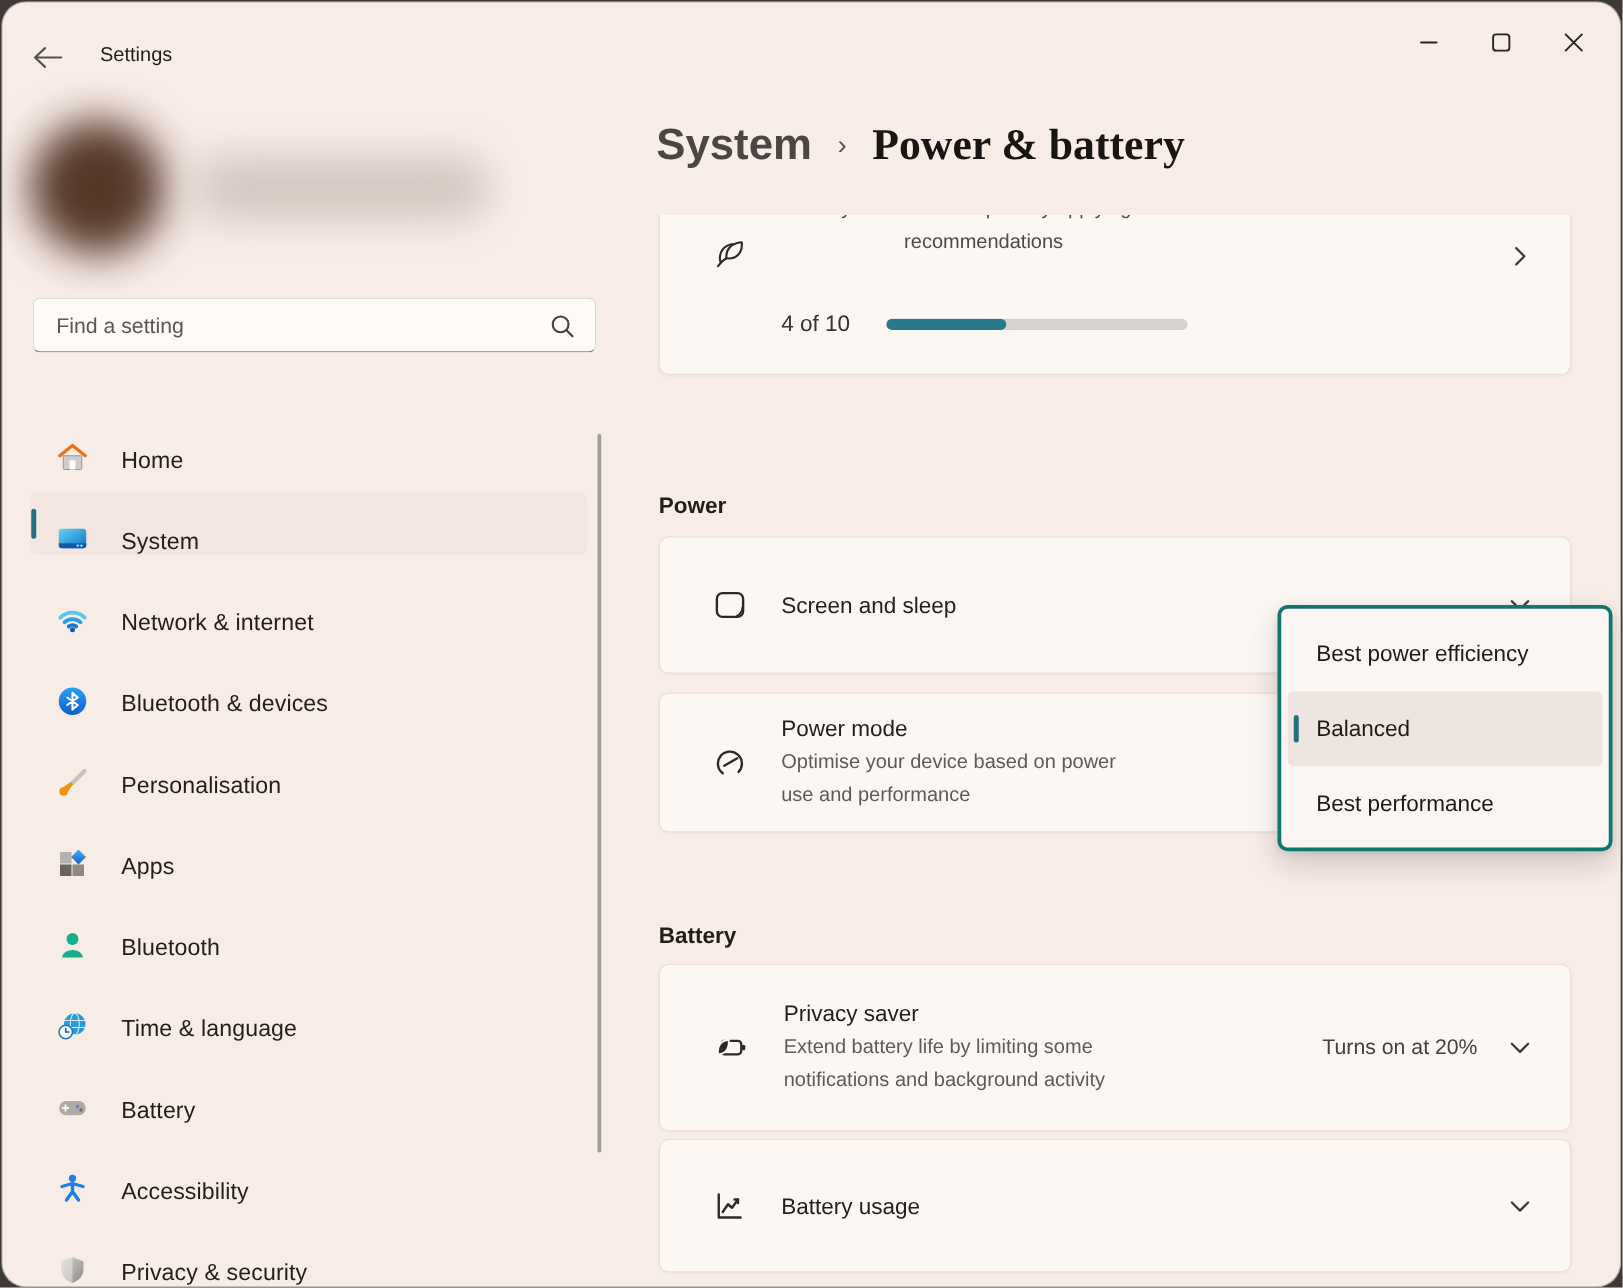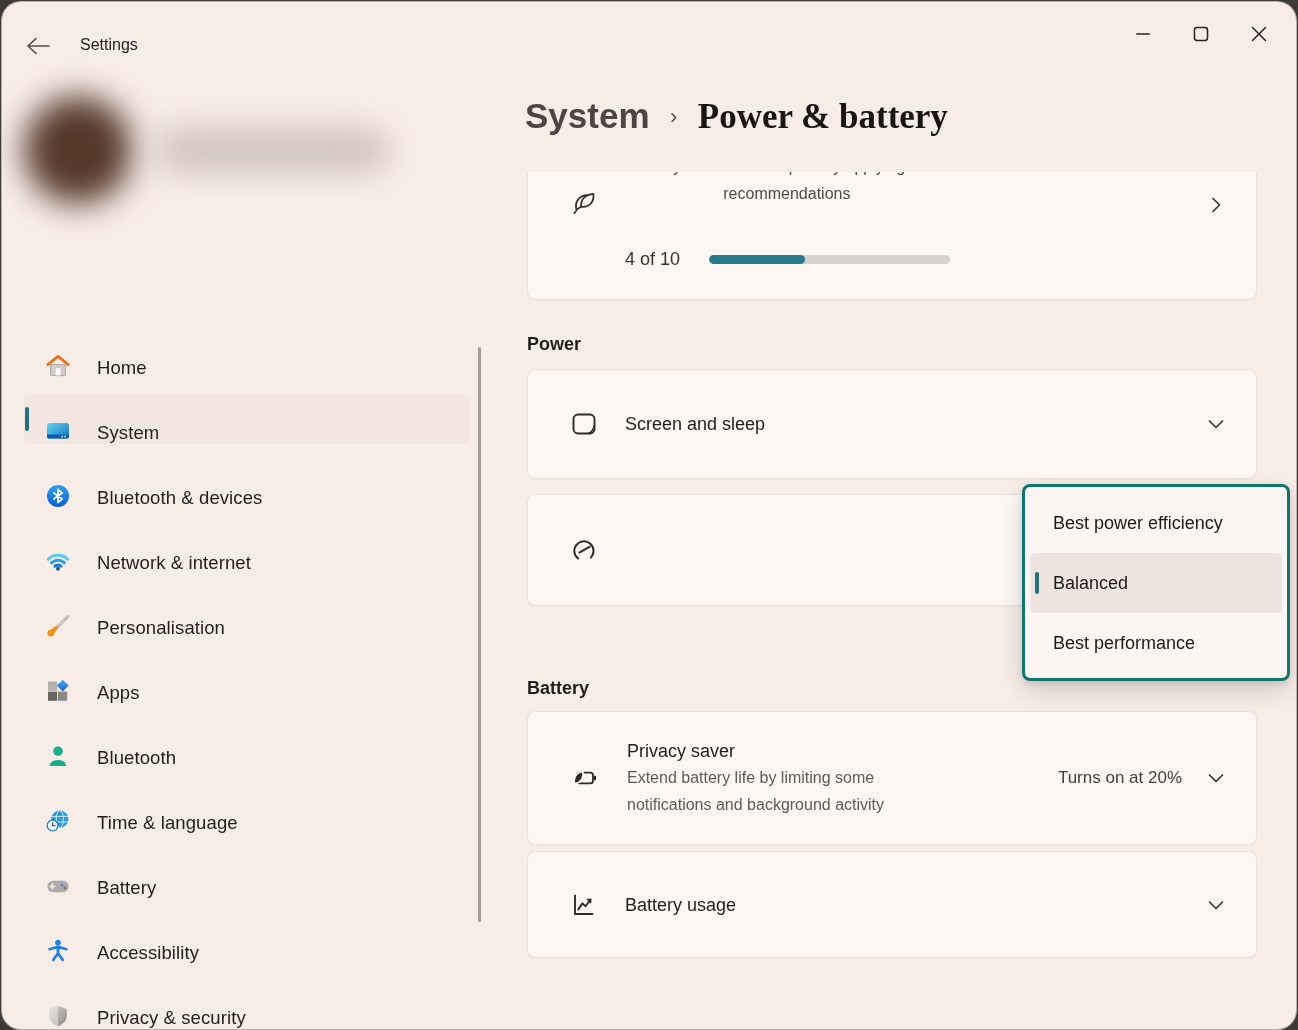--- a/index.html
+++ b/index.html
@@ -54,21 +54,21 @@
   
   .energy-card{height:158px;margin-top:-30px;overflow:hidden;}
   .energy-card .leaf{position:absolute;left:42px;top:44px;}
   .energy-card .etext{position:absolute;left:97px;top:10px;font-size:16px;line-height:27px;color:#4e4a46;text-align:center;}
   .energy-card .echev{position:absolute;right:28px;top:50px;cursor:pointer;}
   .energy-card .erow{position:absolute;left:97px;top:106px;display:flex;align-items:center;}
   .energy-card .ecount{font-size:18px;color:#37332f;width:84px;}
   .progress{width:241px;height:9px;border-radius:5px;background:#d6d2cf;overflow:hidden;}
   .progress .fill{height:100%;border-radius:5px;background:#28798c;}
   
-  .h-power{margin-top:32px;margin-bottom:13px;}
+  .h-power{margin-top:92px;margin-bottom:13px;}
   .row-card{display:flex;align-items:center;}
   .screen-card{height:110px;}
   .row-card .ic{margin-left:42px;flex:0 0 28px;display:flex;align-items:center;justify-content:center;}
   .row-card .text{margin-left:27px;}
   .row-card .title{font-size:18px;color:#211e1b;line-height:26px;}
   .row-card .desc{font-size:16px;color:#5f5a56;line-height:27px;}
   .row-card .spring{flex:1;}
   .row-card .value{font-size:17px;color:#44403c;margin-right:22px;}
   .row-card .chev{margin-right:28px;cursor:pointer;display:flex;}
   .pm-card{height:112px;margin-top:15px;}
@@ -123,20 +123,29 @@
   </div>
 
   <div class="sidebar">
 
     <div class="profile">
       <div class="avatar-blur"></div>
       <div class="name-blur"></div>
       <div class="name-blur2"></div>
     </div>
 
+    <div class="searchbox">
+      <input type="text" placeholder="Find a setting" style="">
+      <span class="search-ic">
+        <svg width="24" height="24" viewBox="0 0 24 24">
+          <circle cx="10.5" cy="10.5" r="6.3" fill="none" stroke="#46423e" stroke-width="1.7"></circle>
+          <path d="M15.2 15.2 L20 20" stroke="#46423e" stroke-width="1.7" stroke-linecap="round"></path>
+        </svg>
+      </span>
+    </div>
 
     <nav class="nav">
 
       <div class="nav-row">
         <span class="ic">
           <svg width="26" height="26" viewBox="0 0 26 26">
             <path d="M5.6 11.6 V21.6 Q5.6 22.6 6.6 22.6 H19.4 Q20.4 22.6 20.4 21.6 V11.6 Z" fill="#cfccc9" stroke="#9b9794" stroke-width="0.8"></path>
             <rect x="10.6" y="15.2" width="4.8" height="7.4" rx="1" fill="#fdfcfb"></rect>
             <path d="M2.8 11.6 L13 3.4 L23.2 11.6" fill="none" stroke="#e8711b" stroke-width="2.7" stroke-linecap="round" stroke-linejoin="round"></path>
           </svg>
@@ -158,43 +167,43 @@
             <circle cx="17.2" cy="18.5" r="0.9" fill="#bfe8fa"></circle>
               <circle cx="20.2" cy="18.5" r="0.9" fill="#bfe8fa"></circle>
           </svg>
         </span>
         <span class="lbl">System</span>
       </div>
 
       <div class="nav-row">
         <span class="ic">
           <svg width="26" height="26" viewBox="0 0 26 26">
+            <path d="M3.2 11.2 A14 14 0 0 1 22.8 11.2" fill="none" stroke="#57c8f2" stroke-width="3" stroke-linecap="round"></path>
+            <path d="M6.6 14.8 A9.2 9.2 0 0 1 19.4 14.8" fill="none" stroke="#2b9de8" stroke-width="3" stroke-linecap="round"></path>
+            <path d="M10 18.2 A4.5 4.5 0 0 1 16 18.2" fill="none" stroke="#1478cf" stroke-width="3" stroke-linecap="round"></path>
+            <circle cx="13" cy="20.8" r="2" fill="#0d5da6"></circle>
+          </svg>
+        </span>
+        <span class="lbl">Network &amp; internet</span>
+      </div>
+
+      <div class="nav-row">
+        <span class="ic">
+          <svg width="26" height="26" viewBox="0 0 26 26">
             <defs>
               <linearGradient id="btg" x1="0" y1="0" x2="0" y2="1">
                 <stop offset="0" stop-color="#2d9ff6"></stop>
                   <stop offset="1" stop-color="#0a5fd0"></stop>
               </linearGradient>
             </defs>
             <circle cx="13" cy="13" r="11" fill="url(#btg)"></circle>
             <path d="M13 6.4 V19.6 M13 6.4 L17.2 10 L8.8 16 M13 19.6 L17.2 16 L8.8 10" fill="none" stroke="#fff" stroke-width="1.7" stroke-linecap="round" stroke-linejoin="round"></path>
           </svg>
         </span>
         <span class="lbl">Bluetooth &amp; devices</span>
-      </div>
-
-      <div class="nav-row">
-        <span class="ic">
-          <svg width="26" height="26" viewBox="0 0 26 26">
-            <path d="M3.2 11.2 A14 14 0 0 1 22.8 11.2" fill="none" stroke="#57c8f2" stroke-width="3" stroke-linecap="round"></path>
-            <path d="M6.6 14.8 A9.2 9.2 0 0 1 19.4 14.8" fill="none" stroke="#2b9de8" stroke-width="3" stroke-linecap="round"></path>
-            <path d="M10 18.2 A4.5 4.5 0 0 1 16 18.2" fill="none" stroke="#1478cf" stroke-width="3" stroke-linecap="round"></path>
-            <circle cx="13" cy="20.8" r="2" fill="#0d5da6"></circle>
-          </svg>
-        </span>
-        <span class="lbl">Network &amp; internet</span>
       </div>
 
       <div class="nav-row">
         <span class="ic">
           <svg width="26" height="26" viewBox="0 0 26 26">
             <path d="M12.4 14 L22.6 3.8" stroke="#c6c3c0" stroke-width="3.4" stroke-linecap="round"></path>
             <path d="M11.6 12.6 L5.4 16.8 A3.4 3.4 0 1 0 9.2 20.6 L13.4 14.4 Z" fill="#f0930f"></path>
           </svg>
         </span>
         <span class="lbl">Personalisation</span>
@@ -340,20 +349,27 @@
           </span>
         </div>
 
         <div class="card row-card pm-card">
           <span class="ic">
             <svg width="28" height="28" viewBox="0 0 28 28">
               <path d="M8.2 22.6 A9.6 9.6 0 1 1 20.8 21.6" fill="none" stroke="#2c2926" stroke-width="1.9" stroke-linecap="round"></path>
               <path d="M9.4 16.6 L19.8 10.6" stroke="#2c2926" stroke-width="1.9" stroke-linecap="round"></path>
             </svg>
           </span>
+          <div class="text">
+            <div class="title">Power mode</div>
+            <div class="desc">
+              <div>Optimise your device based on power</div>
+              <div>use and performance</div>
+            </div>
+          </div>
           <div class="spring"></div>
         </div>
 
         <div class="section-h h-batt">Battery</div>
 
         <div class="card row-card saver-card">
           <span class="ic">
             <svg width="30" height="30" viewBox="0 0 30 30">
               <rect x="7" y="9.6" width="16" height="10.8" rx="2.6" fill="none" stroke="#2c2926" stroke-width="1.8"></rect>
               <rect x="23.6" y="12.8" width="2.6" height="4.4" rx="1.2" fill="#2c2926"></rect>

